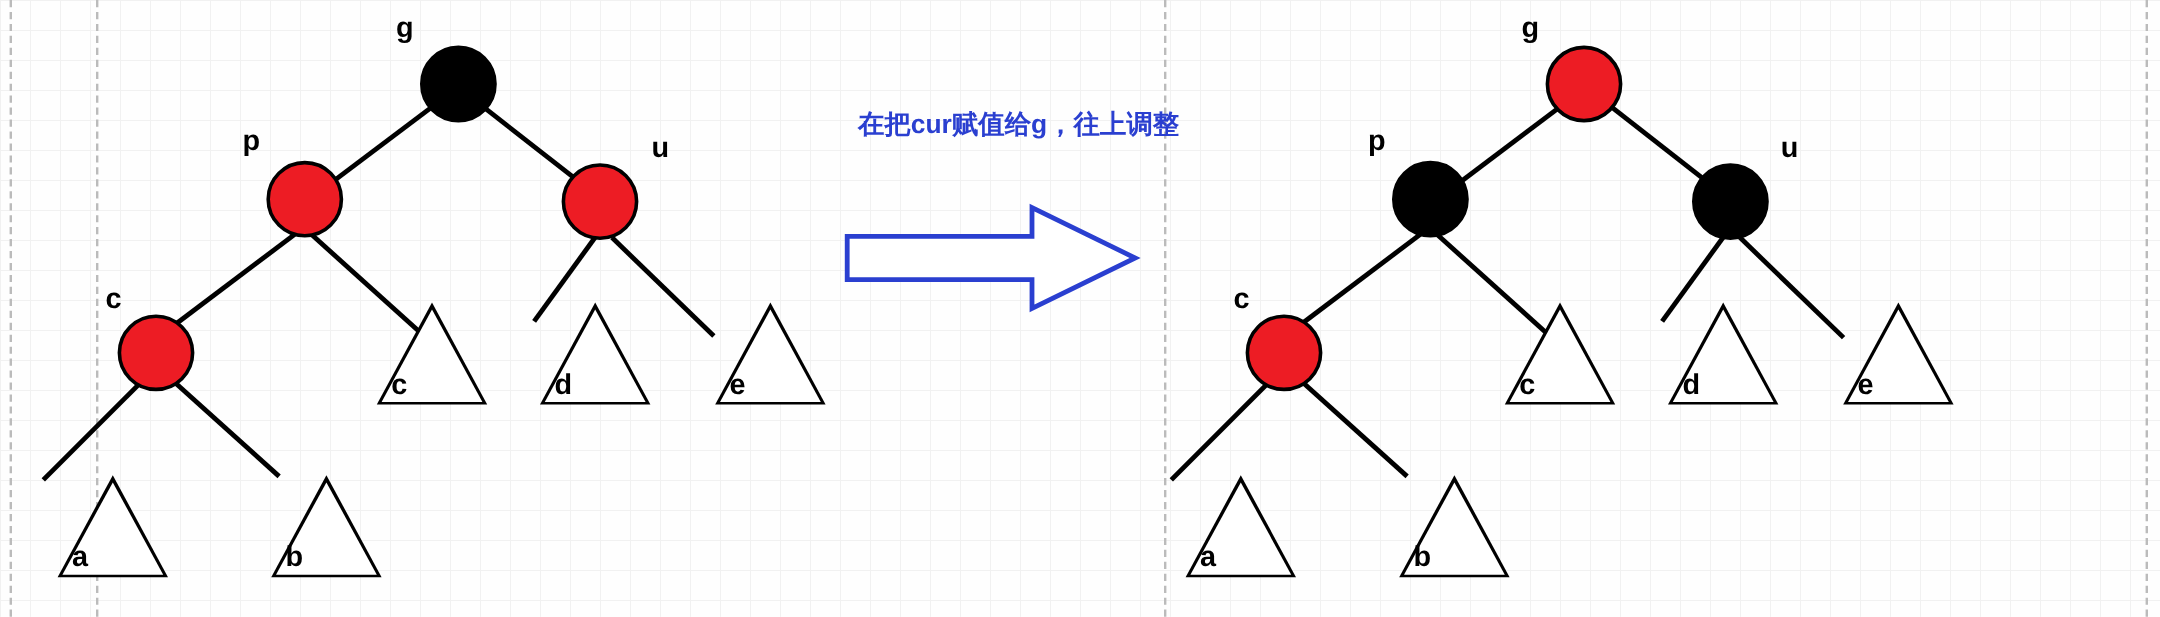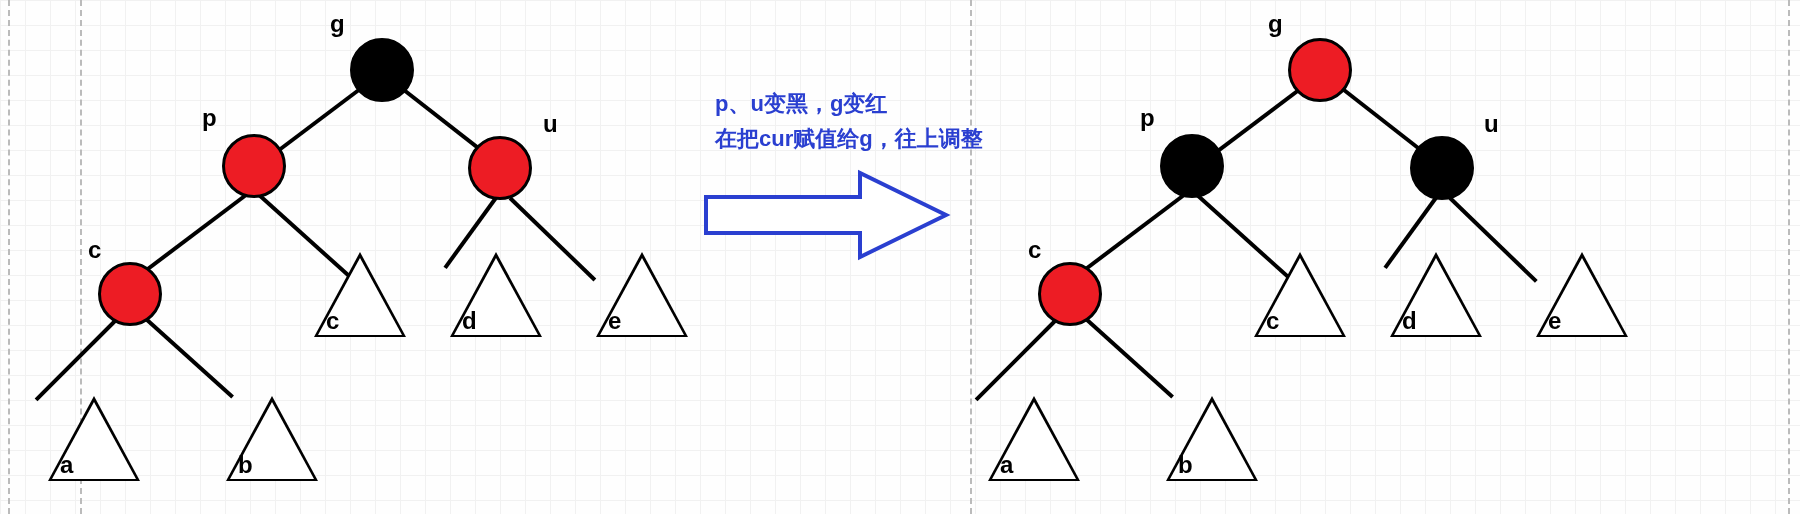--- a/index.html
+++ b/index.html
@@ -114,21 +114,20 @@
   <span class="tri-lbl">c</span>
 </div>
 <div class="el tri" style="left:450px; top:252px">
   <span class="tri-lbl">d</span>
 </div>
 <div class="el tri" style="left:596px; top:252px">
   <span class="tri-lbl">e</span>
 </div>
 
 <div class="el note" style="left:715px; top:86px">
-  <div>p、u变黑，g变红</div>
   <div>在把cur赋值给g，往上调整</div>
 </div>
 
 <svg class="el arrow-svg" style="left:700px; top:165px" width="255" height="100">
   <polygon points="6,32 160,32 160,8 246,50 160,92 160,68 6,68"></polygon>
 </svg>
 
 <div class="edge" style="left:1320px; top:72px; width:156px; transform:rotate(143deg)"></div>
 <div class="edge" style="left:1326px; top:74px; width:160px; transform:rotate(38deg)"></div>
 <div class="edge" style="left:1188px; top:190px; width:150px; transform:rotate(143deg)"></div>

